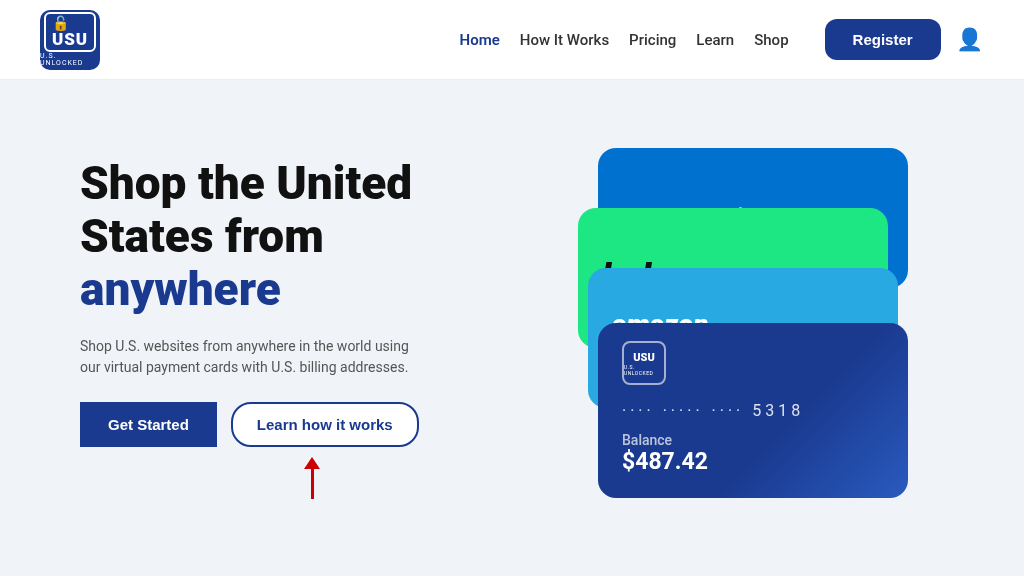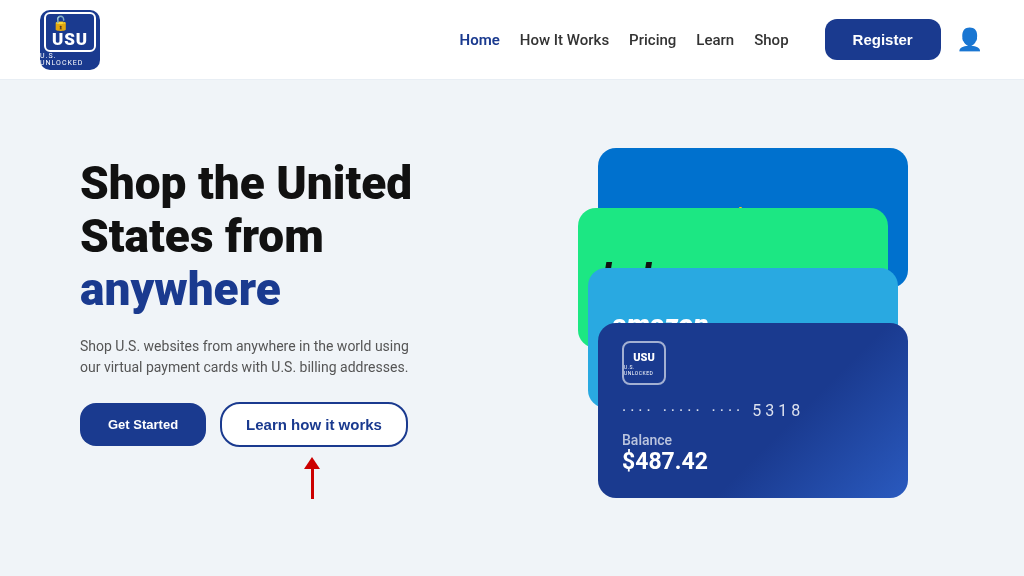--- a/index.html
+++ b/index.html
@@ -132,23 +132,23 @@
     }
     .hero-buttons {
       display: flex;
       gap: 14px;
       align-items: center;
     }
     .btn-primary {
       background: #1a3a8f;
       color: white;
       border: none;
-      border-radius: 16px;
+      border-radius: 0;
       padding: 14px 28px;
-      font-size: 13px;
+      font-size: 15px;
       font-weight: 700;
       cursor: pointer;
     }
     .btn-secondary {
       background: white;
       color: #1a3a8f;
       border: 2px solid #1a3a8f;
       border-radius: 20px;
       padding: 12px 24px;
       font-size: 15px;

